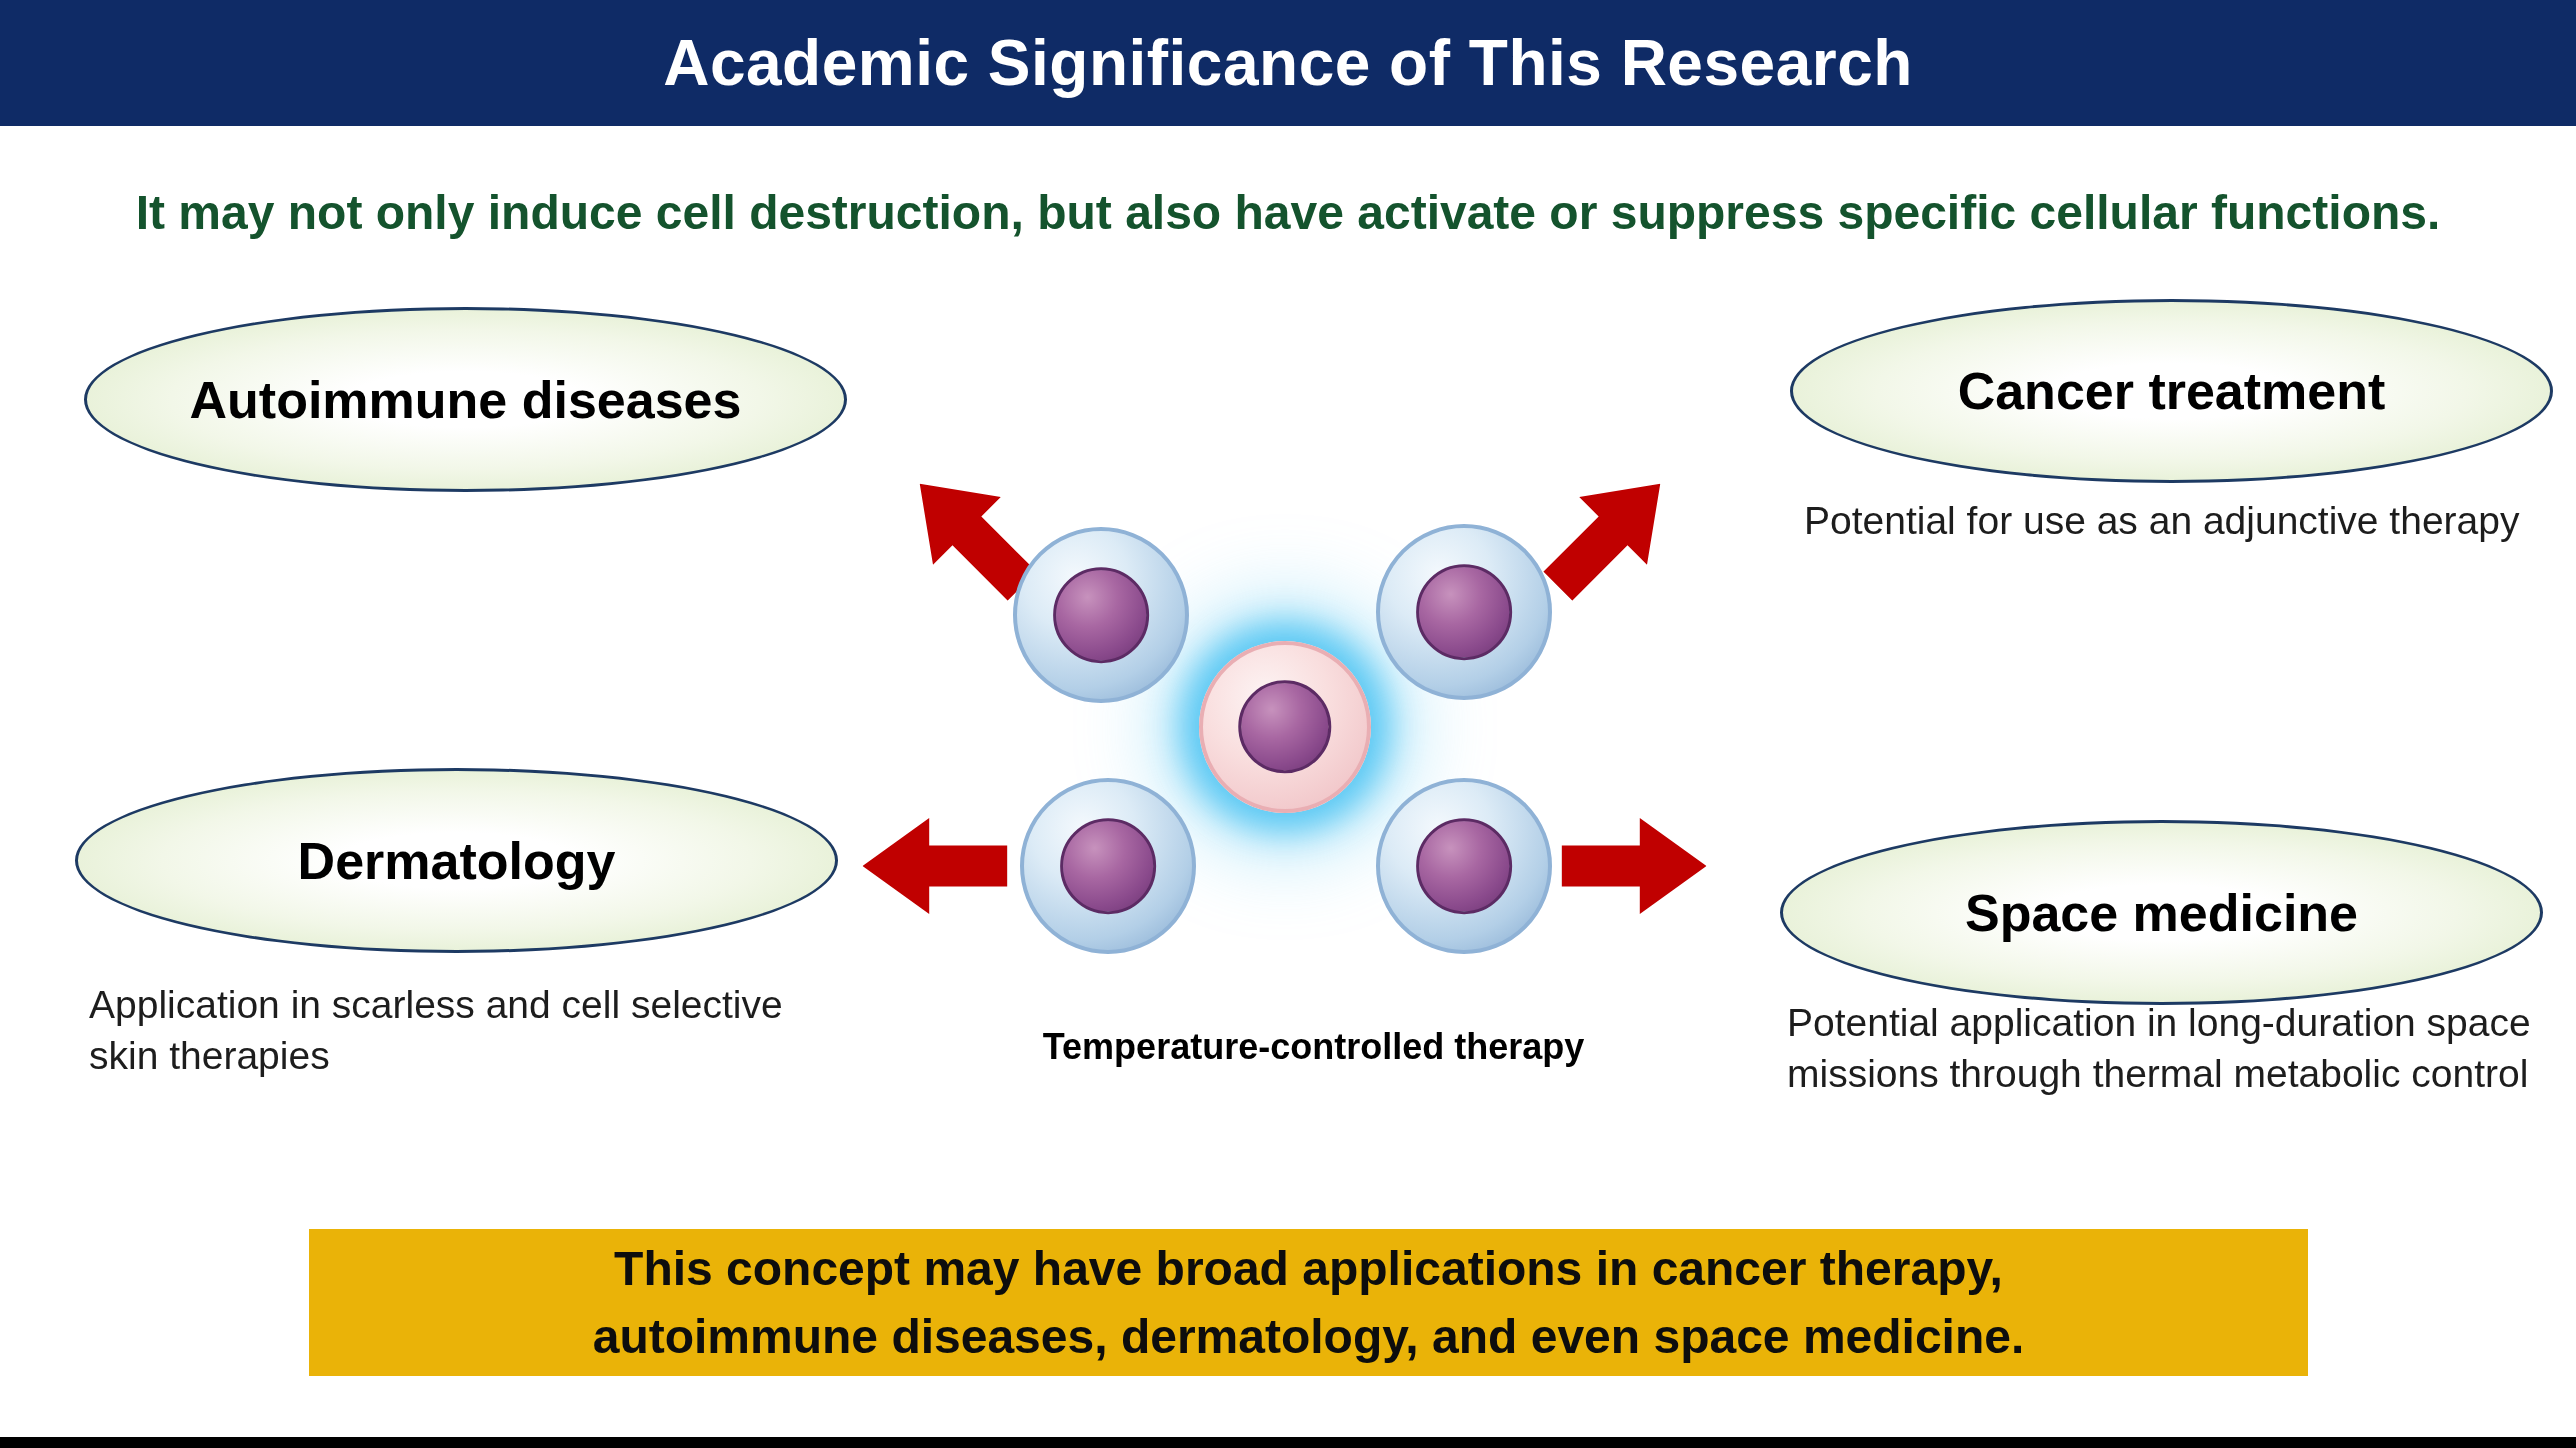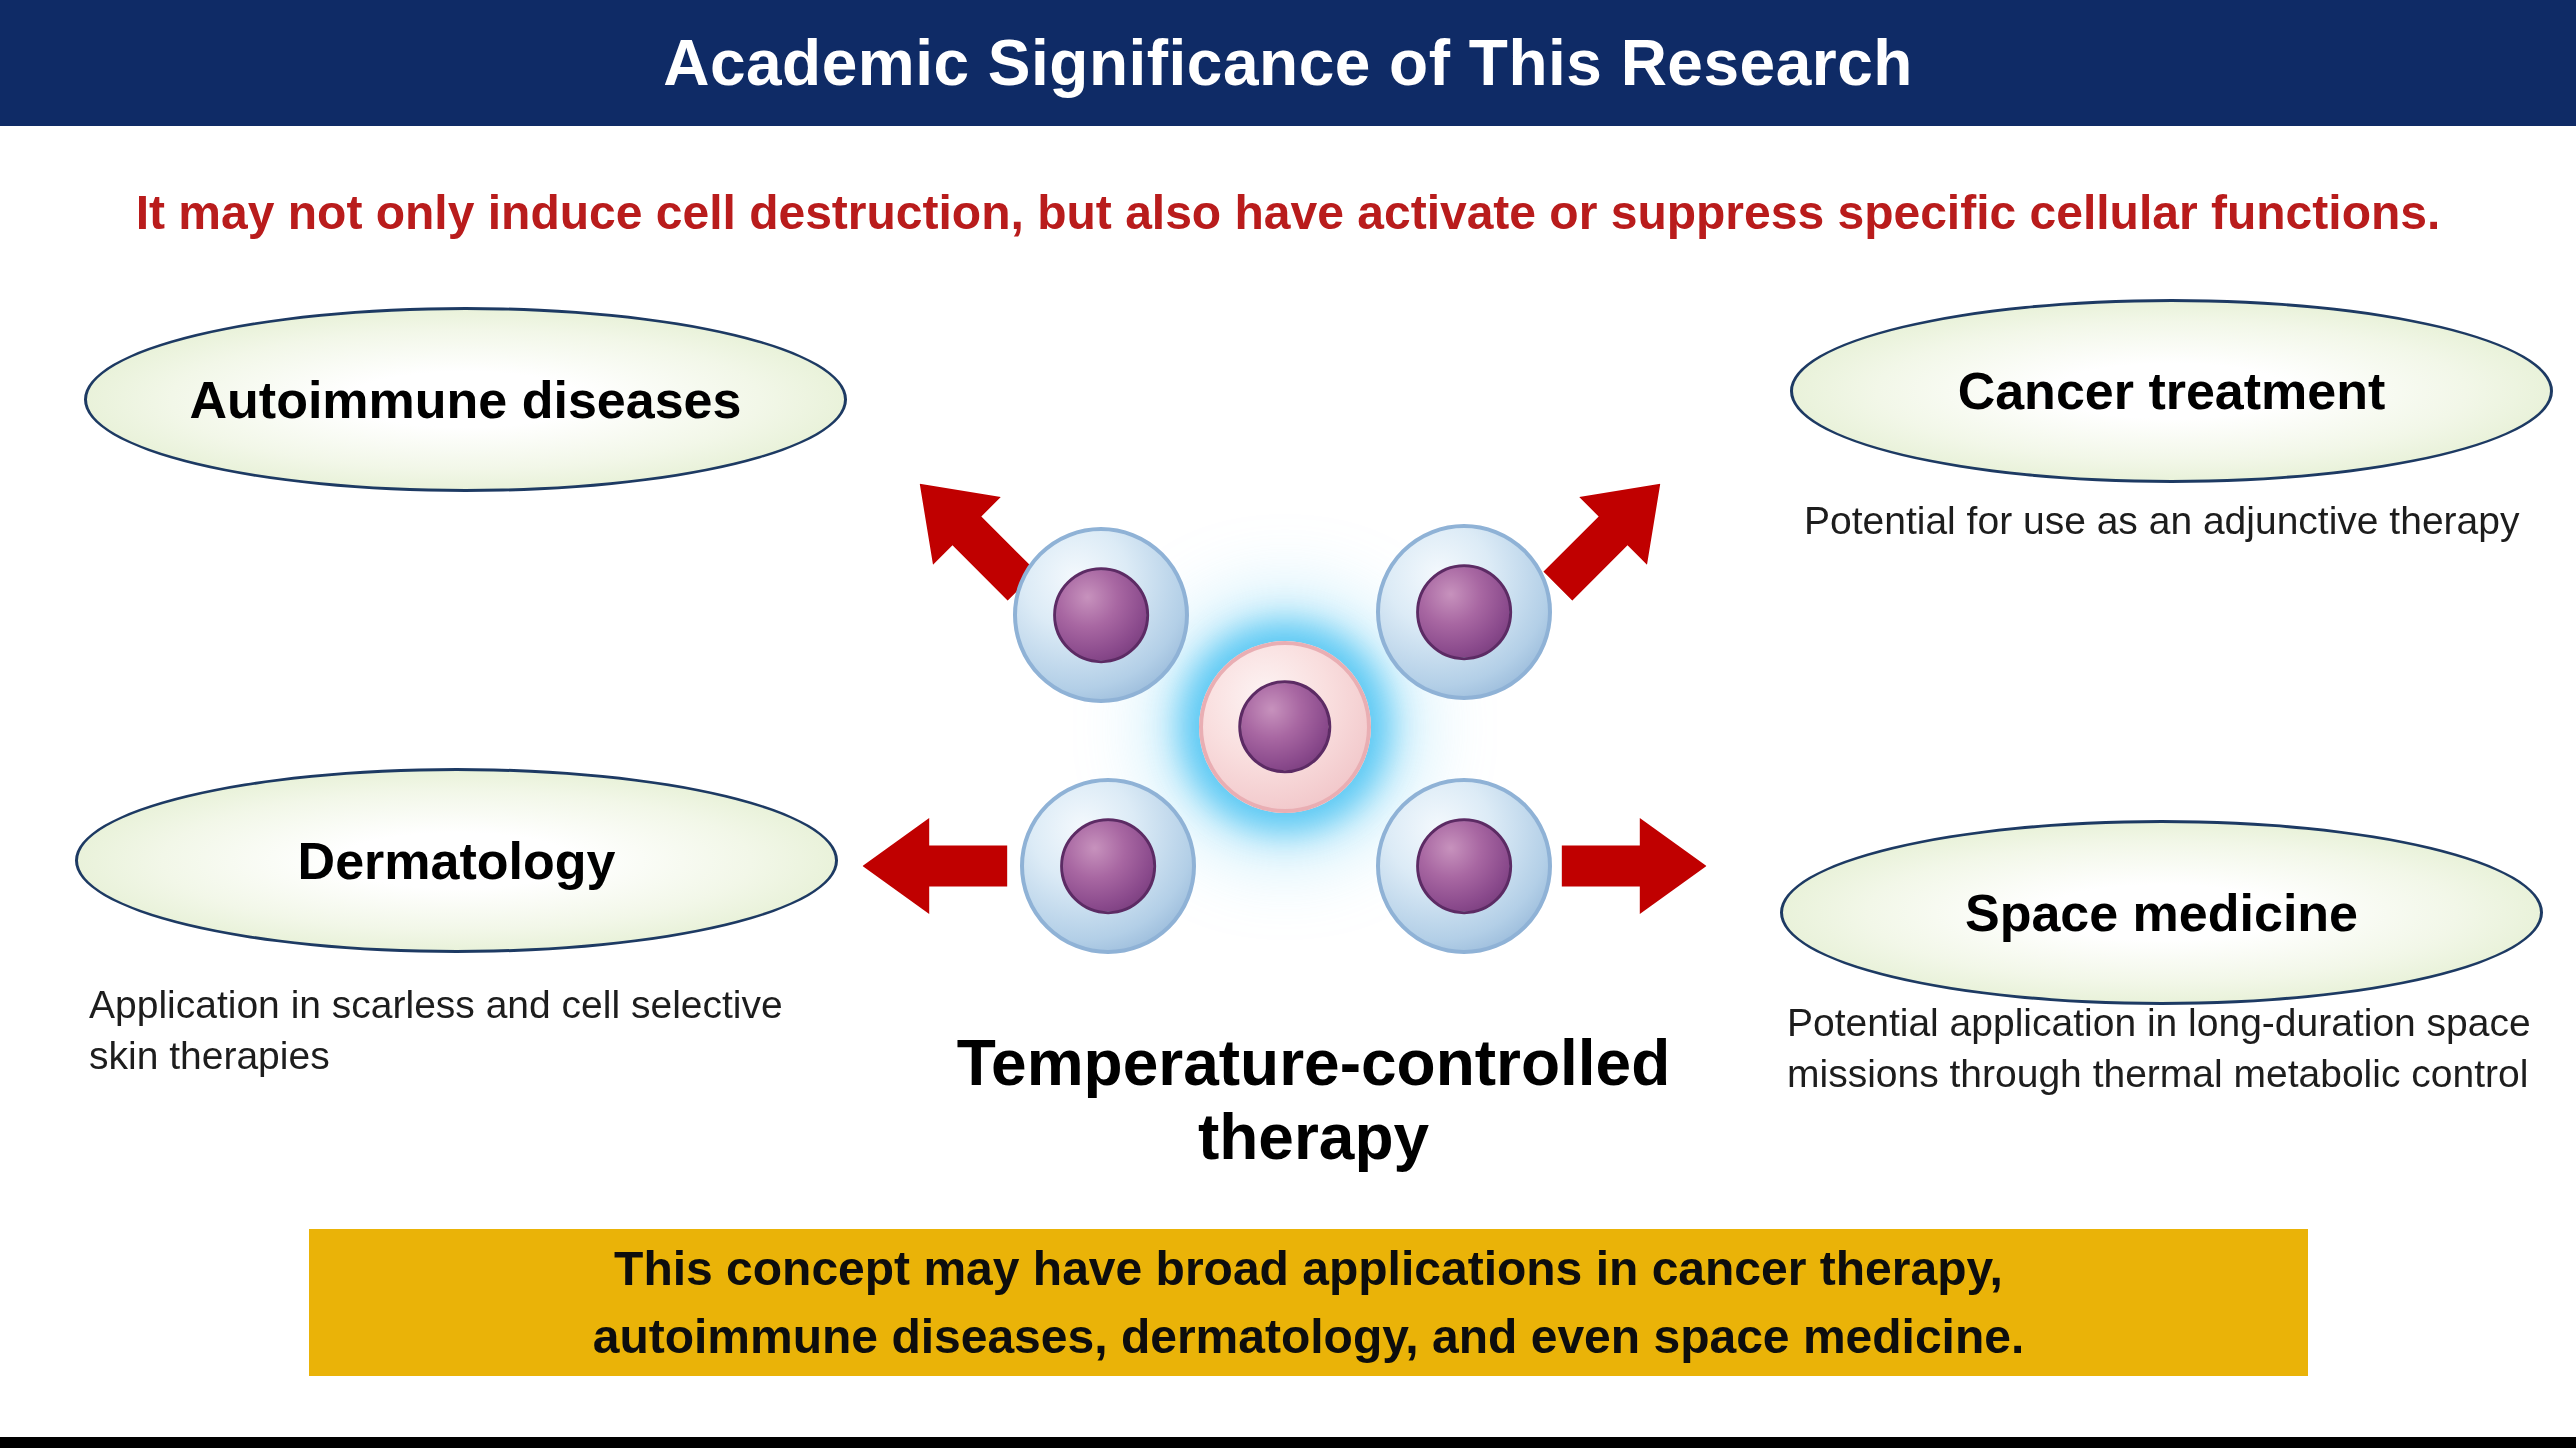--- a/index.html
+++ b/index.html
@@ -30,21 +30,21 @@
   }
 
   
   .subtitle {
     position: absolute;
     left: 0; top: 185px;
     width: 100%;
     text-align: center;
     font-size: 48px;
     font-weight: bold;
-    color: #b91c1c;
+    color: #14532d;
   }
 
   
   .ellipse {
     position: absolute;
     border: 3.9px solid #1d3a63;
     border-radius: 50%;
     display: flex; align-items: center; justify-content: center;
     background: radial-gradient(ellipse at center, #ffffff 22%, #f2f7e8 55%, #e4efd2 80%, #d8e8c2 100%);
   }
@@ -117,21 +117,21 @@
   .c-bl { left: 1020px; top: 778px; }
   .c-br { left: 1376px; top: 778px; }
   .c-center { left: 1199px; top: 641px; }
 
   
   .center-label {
     position: absolute;
     left: 898px; top: 1026px;
     width: 831px;
     text-align: center;
-    font-size: 64px;
+    font-size: 36px;
     font-weight: bold;
     color: #000000;
   }
 
   
   .footer-box {
     position: absolute;
     left: 309px; top: 1229px;
     width: 1999px; height: 147px;
     background: #eab308;

